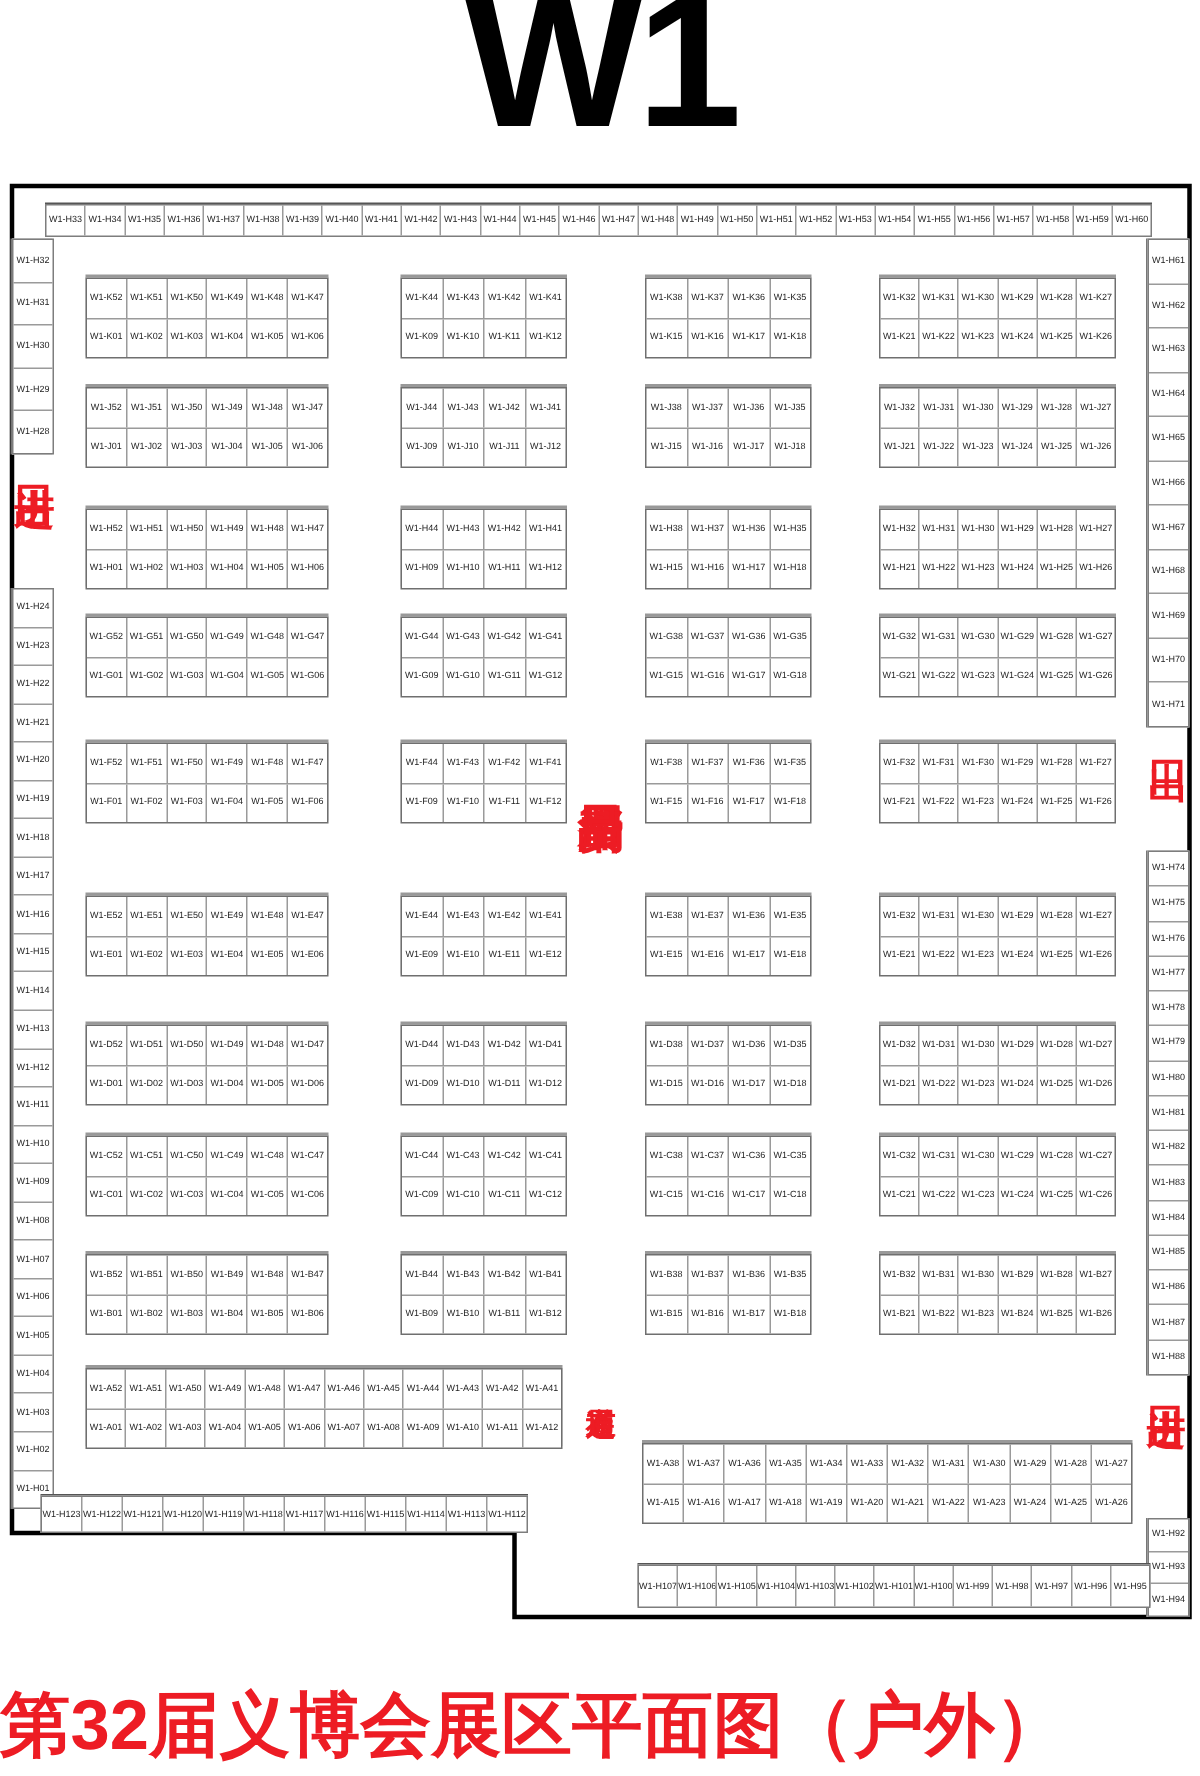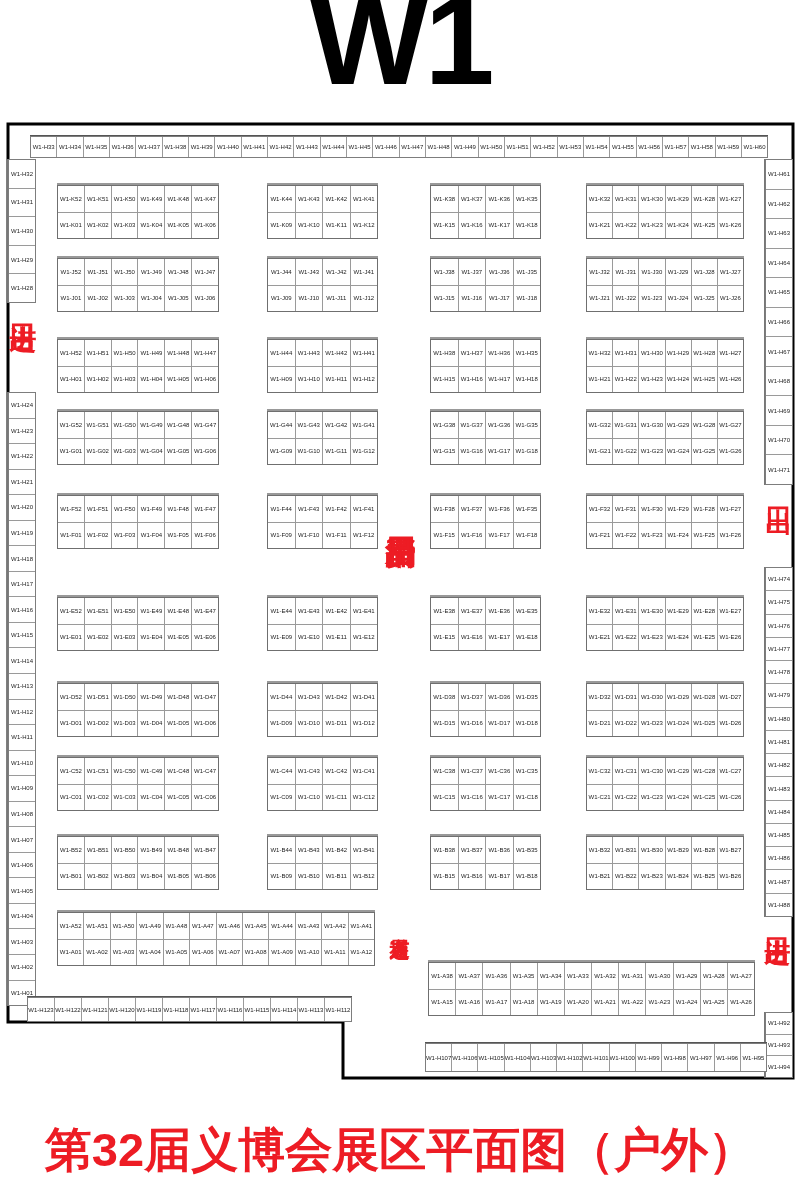--- a/index.html
+++ b/index.html
@@ -49,21 +49,21 @@
     writing-mode:vertical-rl;text-orientation:upright;
     font-family:"Liberation Sans","DejaVu Sans",sans-serif;
   }
   #gate-left{left:9px;top:304px;font-size:27px;line-height:28px;}
   #exit-right{left:765px;top:487px;font-size:27px;line-height:28px;}
   #gate-right{left:764px;top:919px;font-size:26px;line-height:27px;}
   #category-label{left:383px;top:512px;font-size:31px;line-height:35px;font-weight:bold;}
   #aisle-label{left:388px;top:923px;font-size:20px;line-height:23px;}
   
   #plan-title{
-    left:0;top:1120px;width:800px;text-align:center;
+    left:0;top:1120px;width:800px;
     color:#ed1c24;font-size:47px;line-height:60px;font-weight:bold;letter-spacing:0px;
     white-space:nowrap;
   }
 </style>
 </head>
 <body>
 
 <div id="hall-title" class="abs">W1</div>
 
 <svg id="outline-svg" class="abs" width="800" height="1184">

